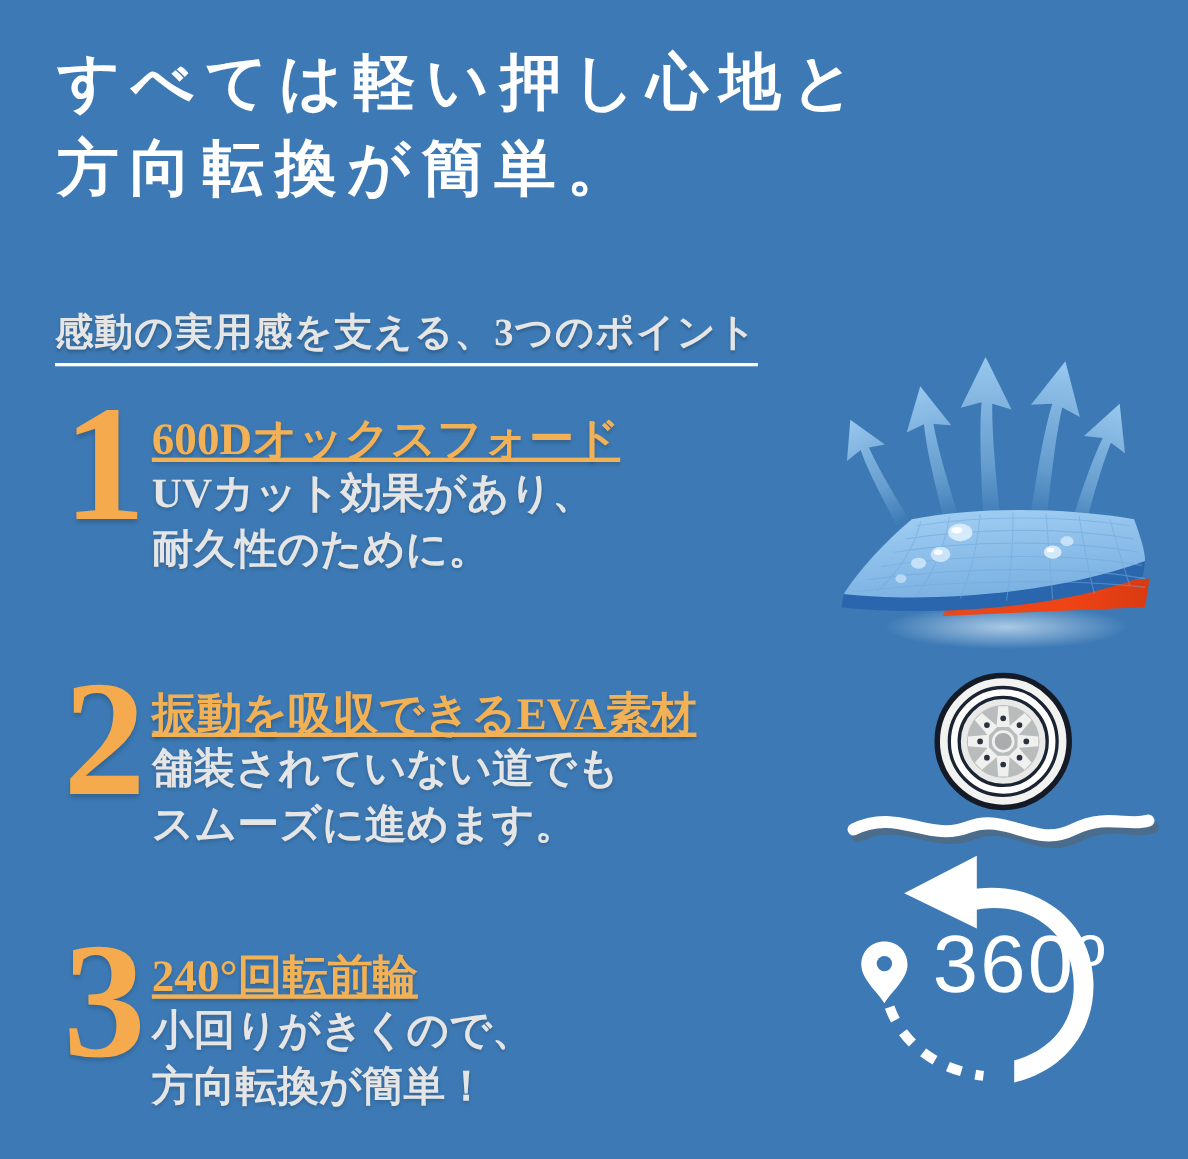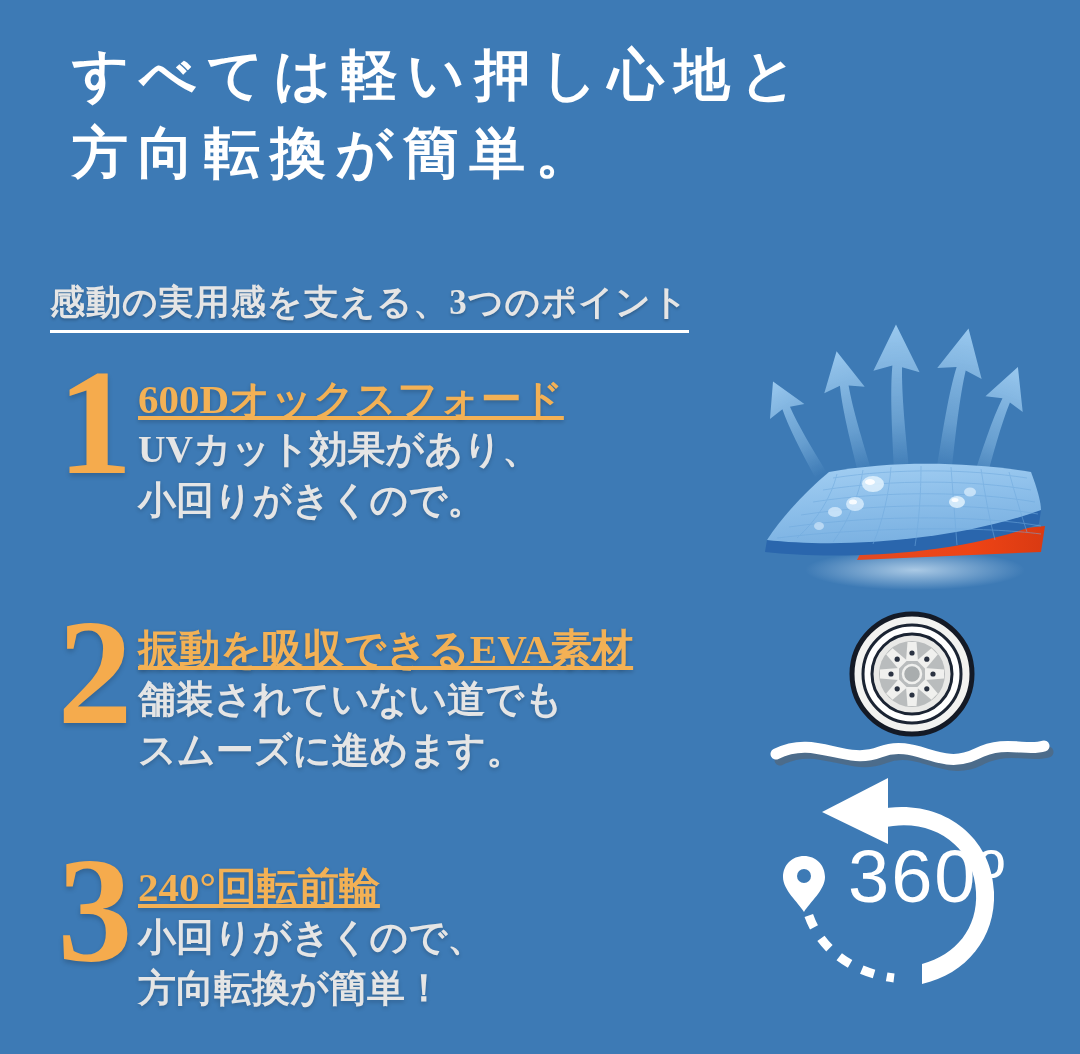--- a/index.html
+++ b/index.html
@@ -23,21 +23,21 @@
     left: 52px;
     top: 36px;
     width: 900px;
     color: #ffffff;
     font-family: "Liberation Sans", sans-serif;
     font-weight: bold;
     font-size: 56px;
     line-height: 78px;
     letter-spacing: 10px;
   }
-  .headline .hl-line { display: block; white-space: nowrap; margin-left: 20px; }
+  .headline .hl-line { display: block; white-space: nowrap; }
 
   
   .subtitle {
     position: absolute;
     left: 50px;
     top: 283px;
     color: #e5e5e5;
     font-family: "Liberation Serif", serif;
     font-weight: bold;
     font-size: 35px;
@@ -113,21 +113,21 @@
   </div>
 
   <div class="subtitle">感動の実用感を支える、3つのポイント</div>
 
   <div class="point" id="point-1">
     <div class="point-num">1</div>
     <div class="point-body">
       <div class="point-title">600Dオックスフォード</div>
       <div class="point-desc">
         <span>UVカット効果があり、</span>
-        <span>小回りがきくので。</span>
+        <span>耐久性のために。</span>
       </div>
     </div>
   </div>
 
   <div class="point" id="point-2">
     <div class="point-num">2</div>
     <div class="point-body">
       <div class="point-title">振動を吸収できるEVA素材</div>
       <div class="point-desc">
         <span>舗装されていない道でも</span>

